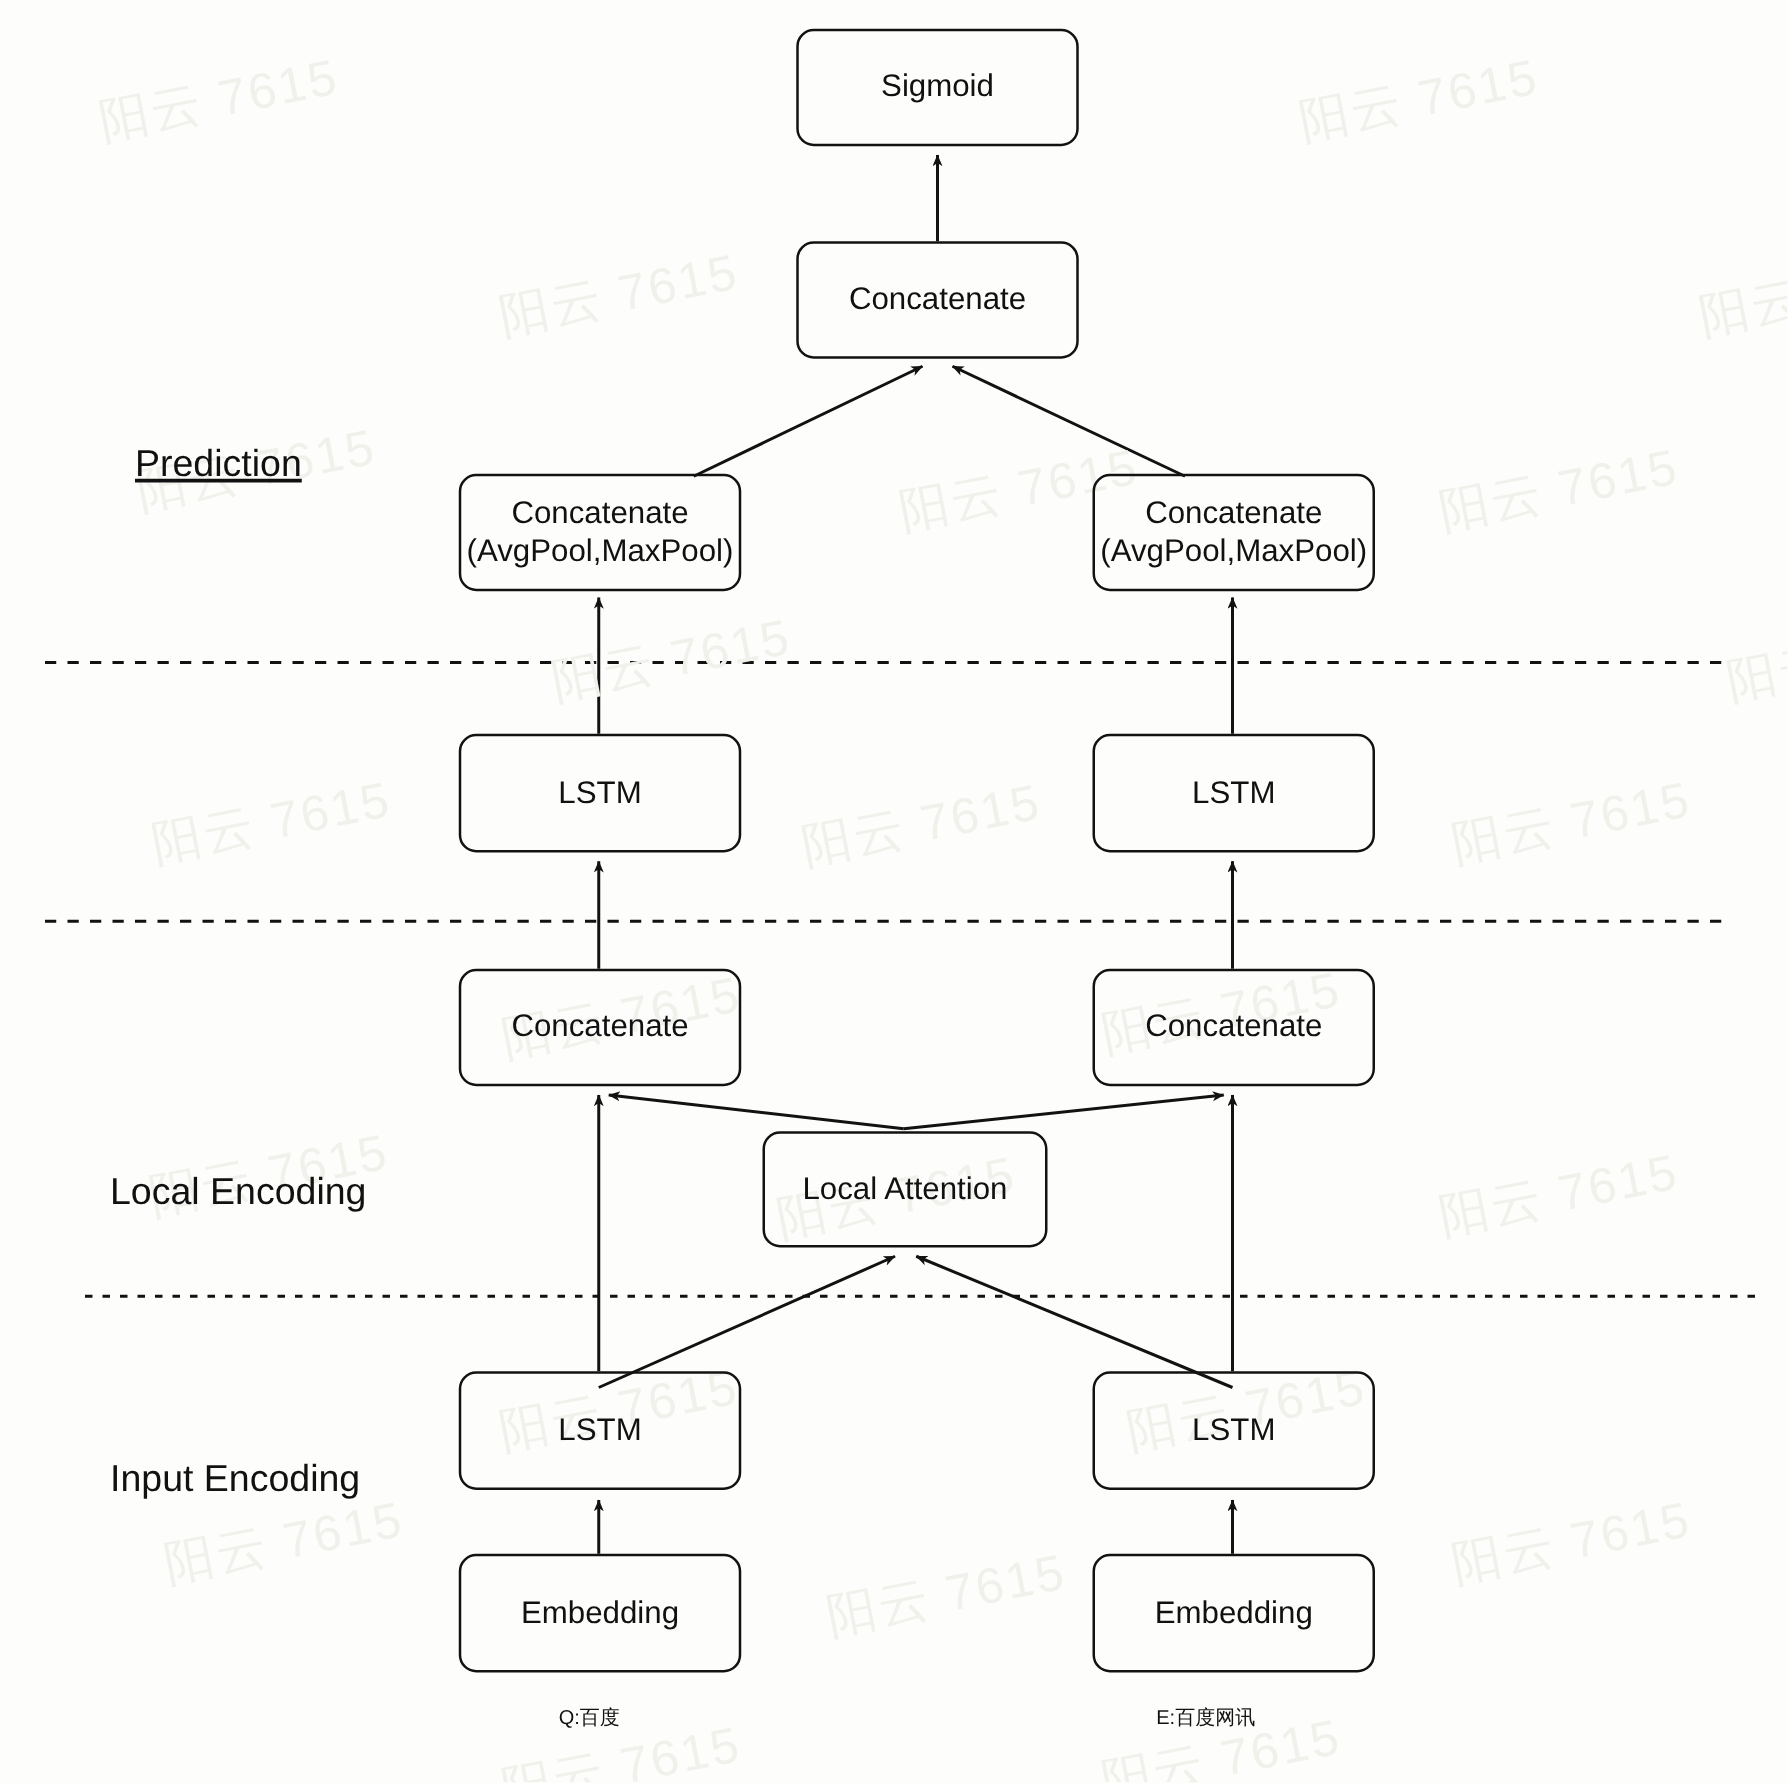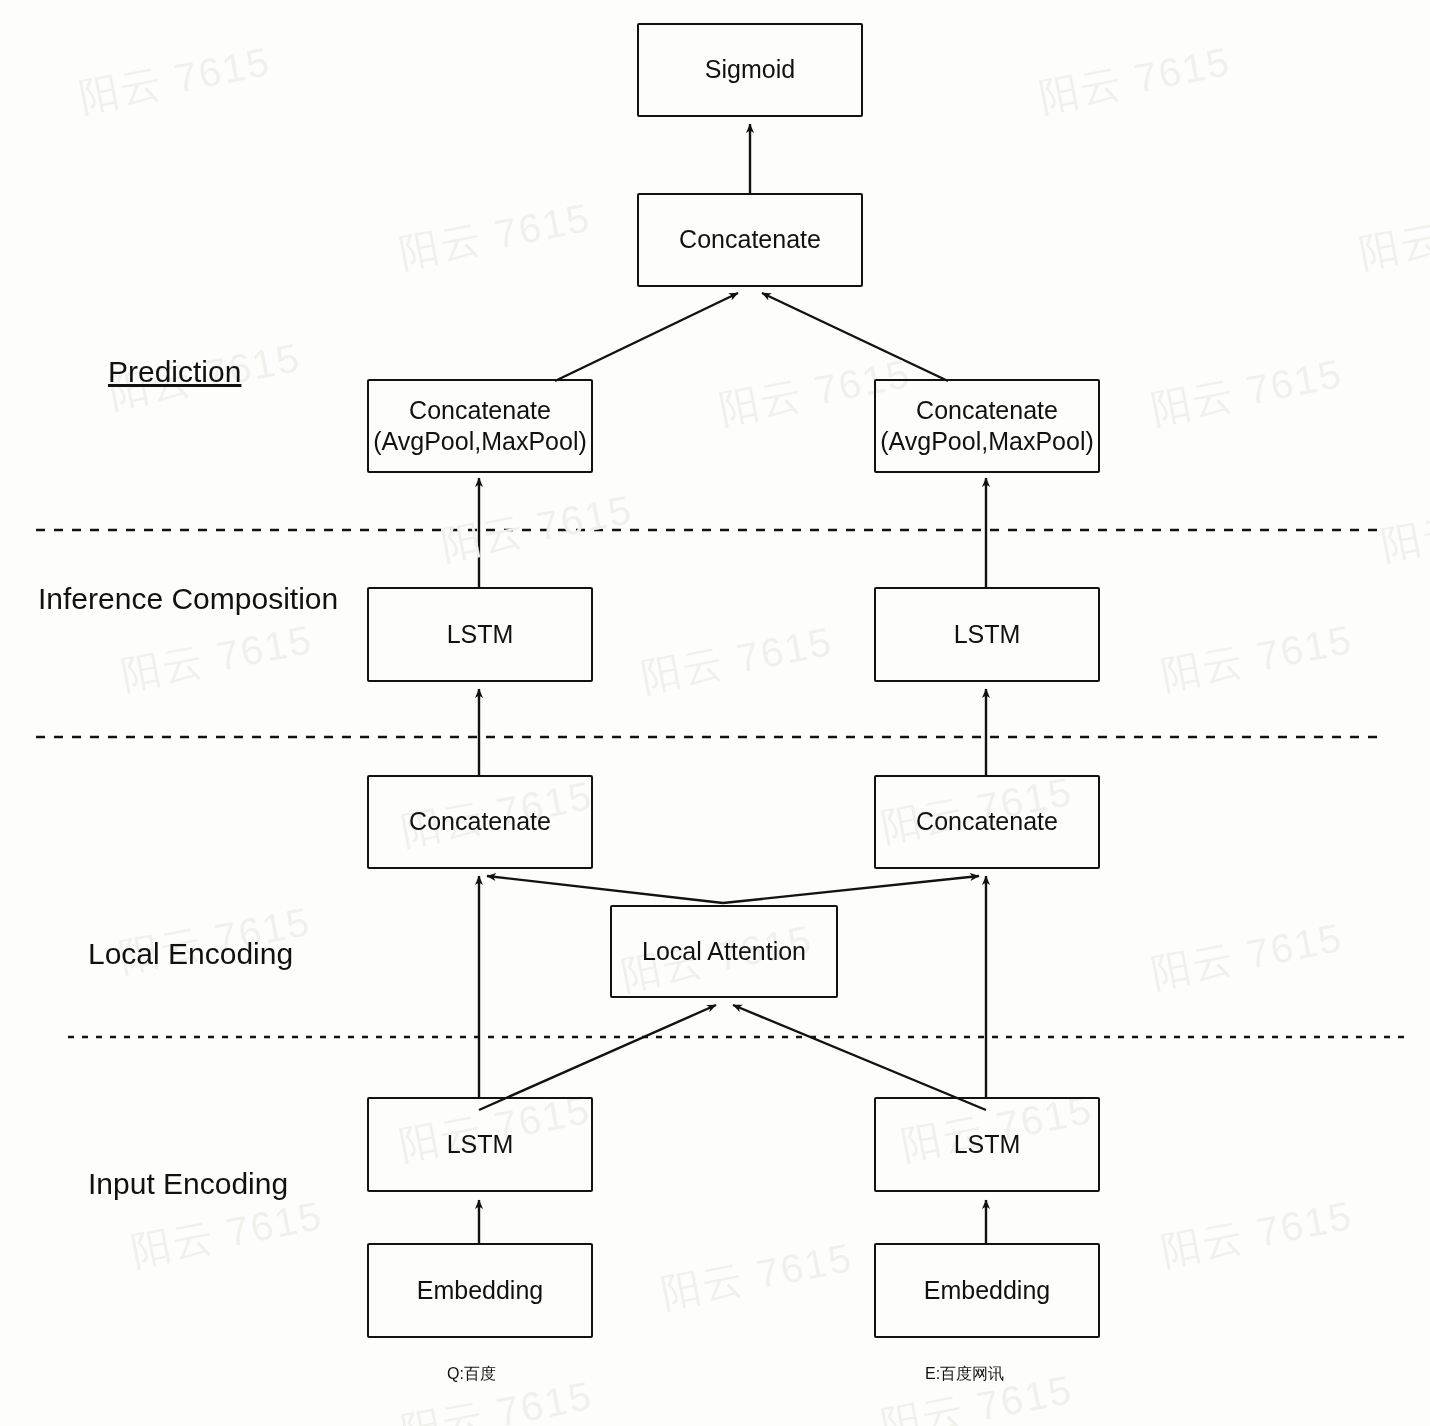--- a/index.html
+++ b/index.html
@@ -39,21 +39,21 @@
     color: #f1f1ec;
     white-space: nowrap;
     transform: rotate(-11deg);
     letter-spacing: 2px;
     user-select: none;
   }
   .node-box {
     position: absolute;
     box-sizing: border-box;
     border: 2.2px solid #121212;
-    border-radius: 2px;
+    border-radius: 14px;
     background: transparent;
     display: flex;
     align-items: center;
     justify-content: center;
     text-align: center;
     color: #111;
     font-size: 25px;
     line-height: 1.25;
     z-index: 10;
   }
@@ -143,21 +143,20 @@
     <line x1="479" y1="1110" x2="716" y2="1005" stroke="#121212" stroke-width="2.4" marker-end="url(#arrowhead)"></line>
 
     <line x1="986" y1="1110" x2="733" y2="1005" stroke="#121212" stroke-width="2.4" marker-end="url(#arrowhead)"></line>
 
     <line x1="479" y1="1243" x2="479" y2="1200" stroke="#121212" stroke-width="2.4" marker-end="url(#arrowhead)"></line>
 
     <line x1="986" y1="1243" x2="986" y2="1200" stroke="#121212" stroke-width="2.4" marker-end="url(#arrowhead)"></line>
   </svg>
 
   <div class="stage-label" style="left:108px; top:355px;text-decoration:underline;">Prediction</div>
-  <div class="stage-label" style="left:38px; top:582px;">Inference Composition</div>
   <div class="stage-label" style="left:88px; top:937px;">Local Encoding</div>
   <div class="stage-label" style="left:88px; top:1167px;">Input Encoding</div>
 
   <div class="node-box" style="left:637px; top:23px; width:226px; height:94px;">
     <span>Sigmoid</span>
   </div>
 
   <div class="node-box" style="left:637px; top:193px; width:226px; height:94px;">
     <span>Concatenate</span>
   </div>

